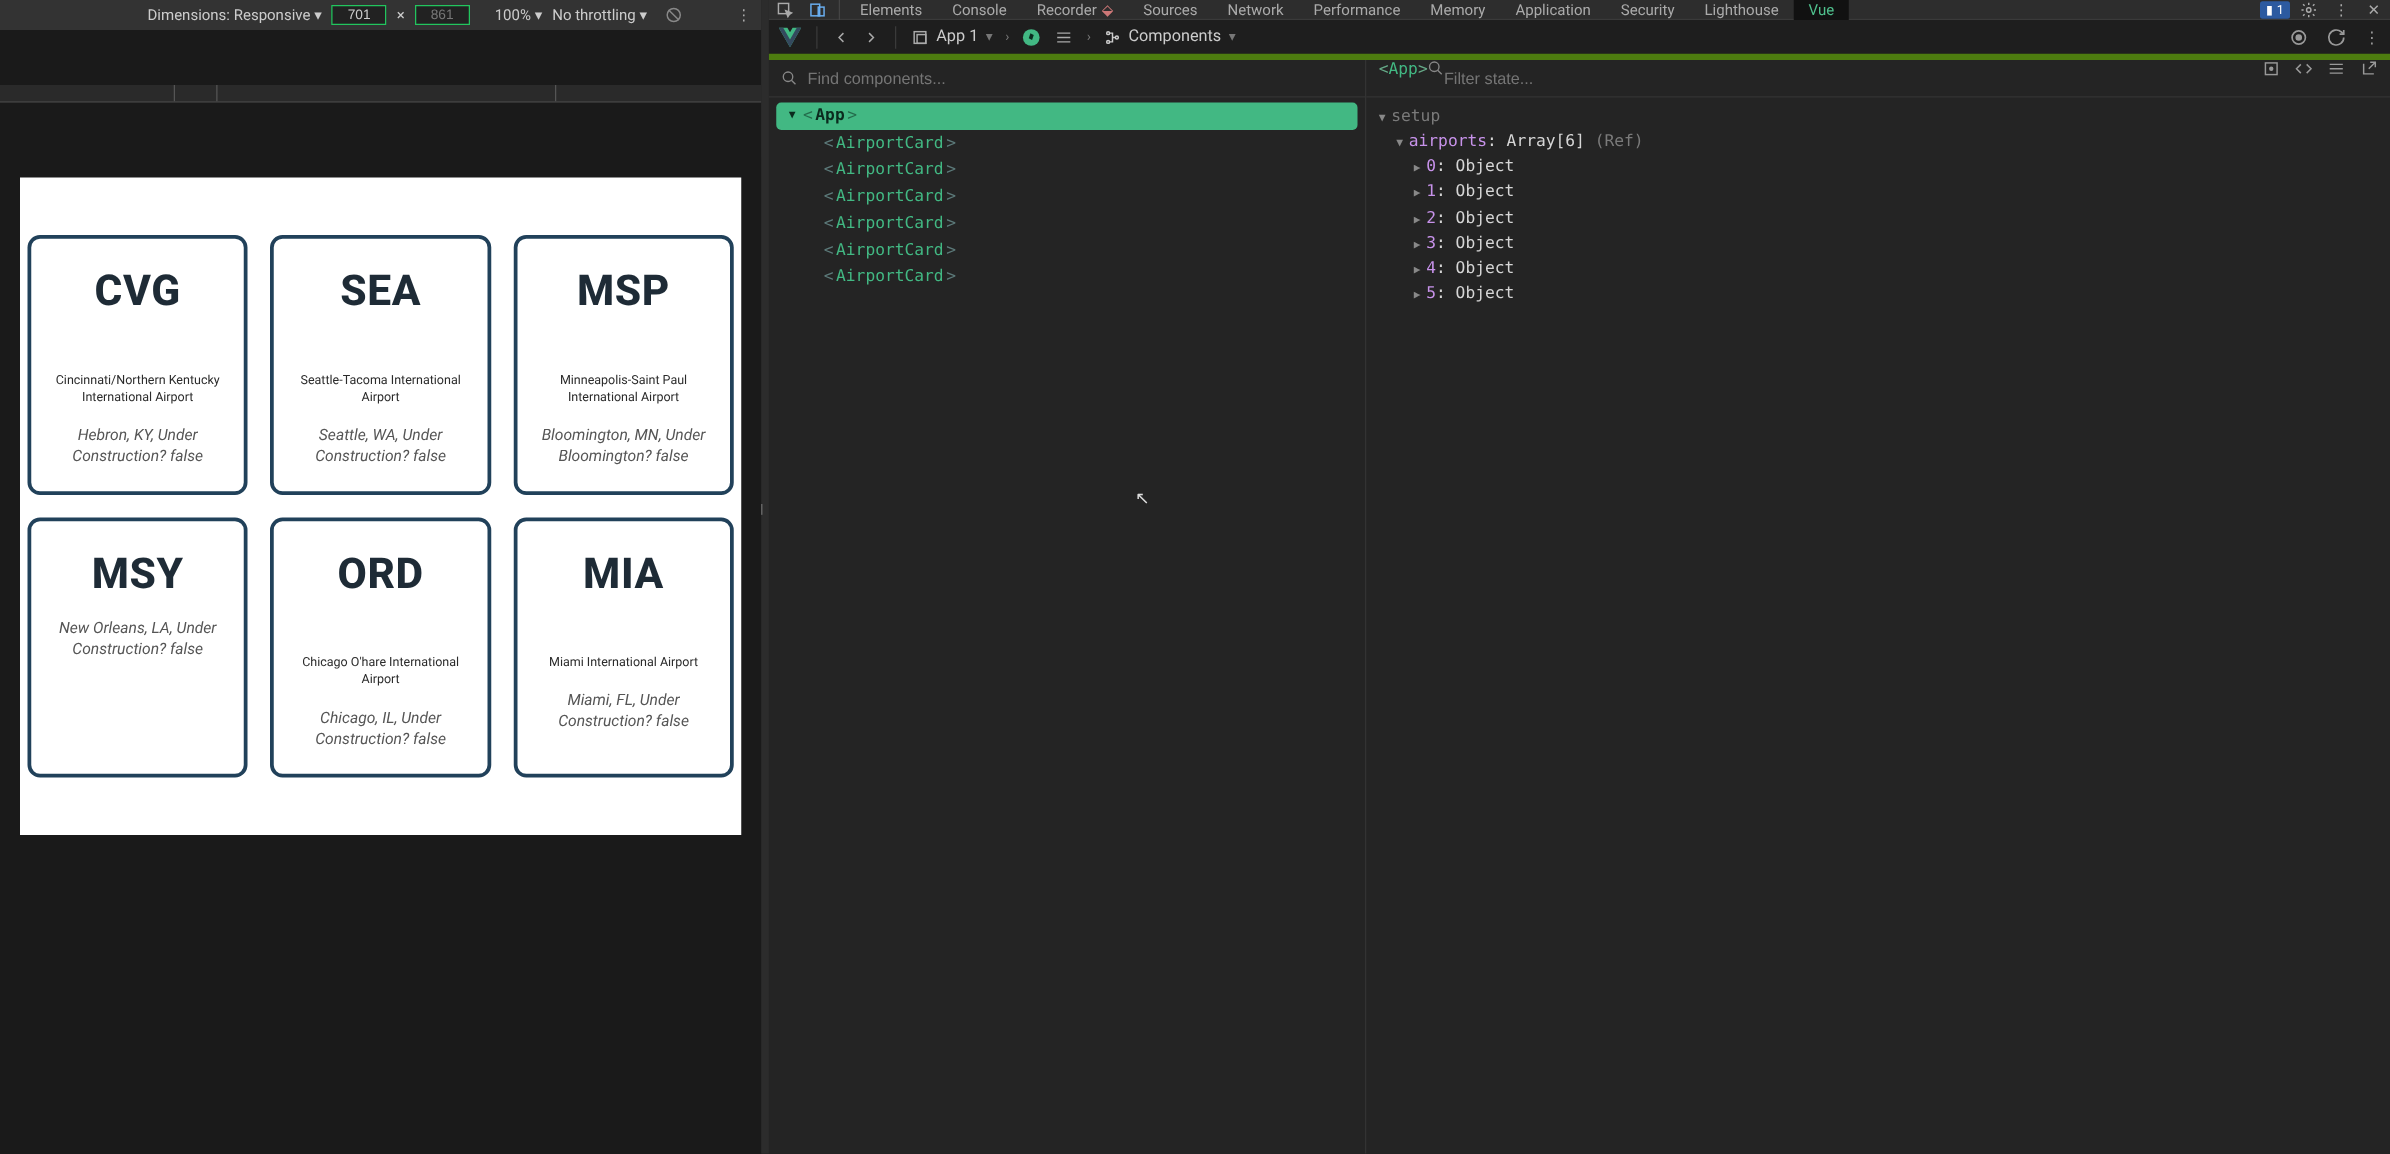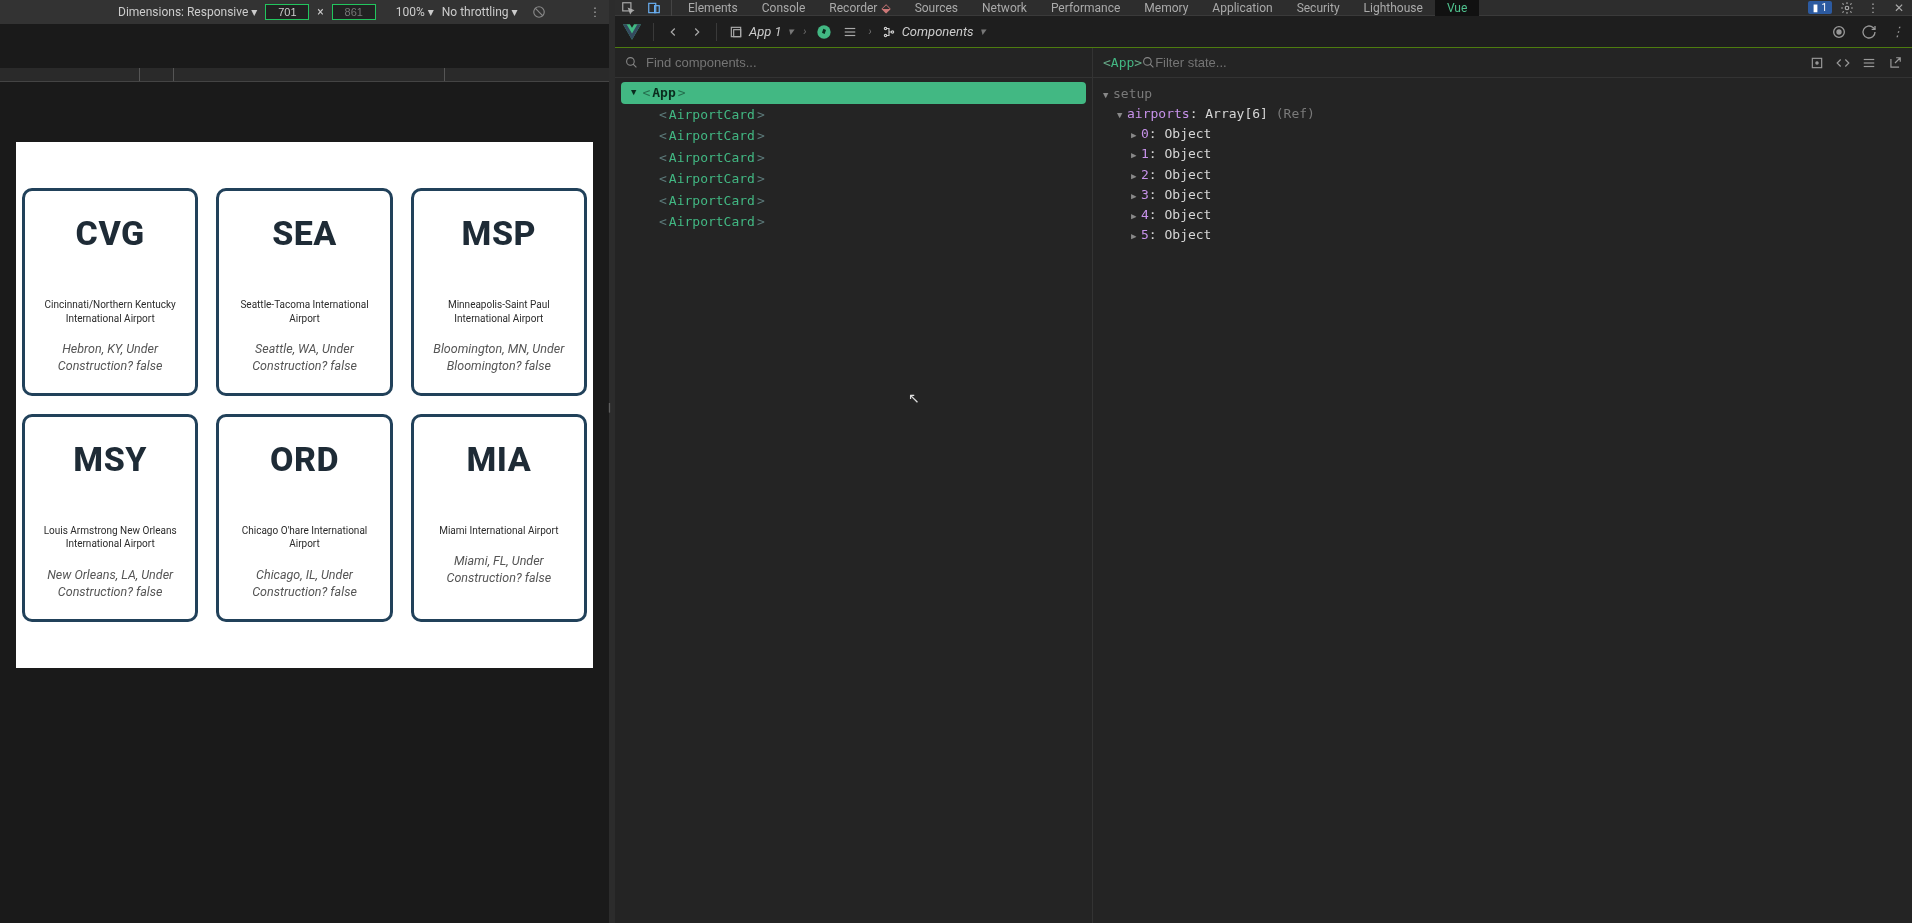--- a/index.html
+++ b/index.html
@@ -34,21 +34,21 @@
   
   .right-pane { flex:1; display:flex; flex-direction:column; background:#242424; }
   .tabs-bar { height: 16px; background:#2d2d2d; display:flex; align-items:center; font-size:12px; color:#aaa; border-bottom:1px solid #3a3a3a; }
   .tabs-bar .icon-btn { width:26px; height:24px; display:flex; align-items:center; justify-content:center; color:#aaa; }
   .tabs-bar .sep { width:1px; height:16px; background:#444; margin:0 4px; }
   .tabs-bar .tab { padding: 0 12px; height:24px; display:flex; align-items:center; cursor:pointer; gap:4px;}
   .tabs-bar .tab.active { background:#111; color:#4fc08d; }
   .badge { background:#2c5aa0; color:#fff; font-size:10px; padding:1px 5px; border-radius:2px; margin-right:2px;}
   .tabs-bar .right-icons { margin-left:auto; display:flex; align-items:center; }
 
-  .vue-toolbar { height: 32px; background:#1e1e1e; border-bottom:1px solid #4d7c0f; display:flex; align-items:center; padding:0 8px; gap:10px; font-size:13px; color:#ccc;font-style:italic; }
+  .vue-toolbar { height: 32px; background:#1e1e1e; border-bottom:5px solid #4d7c0f; display:flex; align-items:center; padding:0 8px; gap:10px; font-size:13px; color:#ccc; }
   .vue-logo { width:18px; height:18px; }
   .vue-toolbar .sep2 { width:1px; height:18px; background:#3a3a3a; margin:0 2px; }
   .vue-toolbar .chev { color:#777; font-size:11px; }
   .vue-toolbar .pill { display:flex; align-items:center; gap:6px; }
   .vue-toolbar .right-tools { margin-left:auto; display:flex; gap:14px; color:#999;}
 
   .vue-body { flex:1; display:flex; }
   .tree-col { width: 478px; border-right:1px solid #333; display:flex; flex-direction:column; }
   .search-row { height:30px; display:flex; align-items:center; padding:0 10px; gap:8px; border-bottom:1px solid #333; color:#888; font-size:13px;}
   .search-row input { flex:1; background:transparent; border:none; color:#ccc; font-size:13px; outline:none;}
@@ -56,21 +56,21 @@
   .tree-row { padding: 1px 8px 1px 16px; display:flex; align-items:center; gap:2px; white-space: pre; }
   .tree-row.selected { background:#42b883; color:#0b2b1e; border-radius:4px; margin: 0 6px; padding-left:10px;}
   .tree-row .caret { color:#0b2b1e; font-size:9px; margin-right:4px;}
   .tree-row.child { padding-left: 44px; }
   .ang { color:#5c7a7a; }
   .cmp { color:#42b883; }
   .tree-row.selected .ang { color: rgba(11,43,30,0.55); }
   .tree-row.selected .cmp { color:#0b2b1e; font-weight:600;}
 
   .state-col { flex:1; display:flex; flex-direction:column; }
-  .state-hdr { height:30px; display:flex; align-items:center; padding:0 10px; gap:0; border-bottom:1px solid #333; font-size:13px;}
+  .state-hdr { height:30px; display:flex; padding:0 10px; gap:0; border-bottom:1px solid #333; font-size:13px;}
   .state-hdr .crumb .ang2 { color:#6a8; }
   .state-hdr .crumb .nm { color:#42b883; }
   .state-hdr input { flex:1; background:transparent; border:none; color:#ccc; font-size:13px; outline:none;}
   .state-hdr .tool-icons { display:flex; gap:12px; color:#999; }
   .state-tree { padding: 6px 10px; font-family: Menlo, Consolas, monospace; font-size: 13px; line-height: 1.55; color:#bbb;}
   .state-tree .row { white-space: pre; }
   .k-purple { color:#c792ea; }
   .k-white { color:#d6d6d6; }
   .k-grey { color:#7a7a7a; }
   .k-caret { color:#888; font-size:9px; display:inline-block; width:10px;}
@@ -121,21 +121,20 @@
           <div class="name">Seattle-Tacoma International Airport</div>
           <div class="meta">Seattle, WA, Under Construction? false</div>
         </div>
         <div class="card">
           <h2>MSP</h2>
           <div class="name">Minneapolis-Saint Paul International Airport</div>
           <div class="meta">Bloomington, MN, Under Bloomington? false</div>
         </div>
         <div class="card">
           <h2>MSY</h2>
-          <div class="name">Louis Armstrong New Orleans International Airport</div>
           <div class="meta">New Orleans, LA, Under Construction? false</div>
         </div>
         <div class="card">
           <h2>ORD</h2>
           <div class="name">Chicago O'hare International Airport</div>
           <div class="meta">Chicago, IL, Under Construction? false</div>
         </div>
         <div class="card">
           <h2>MIA</h2>
           <div class="name">Miami International Airport</div>

